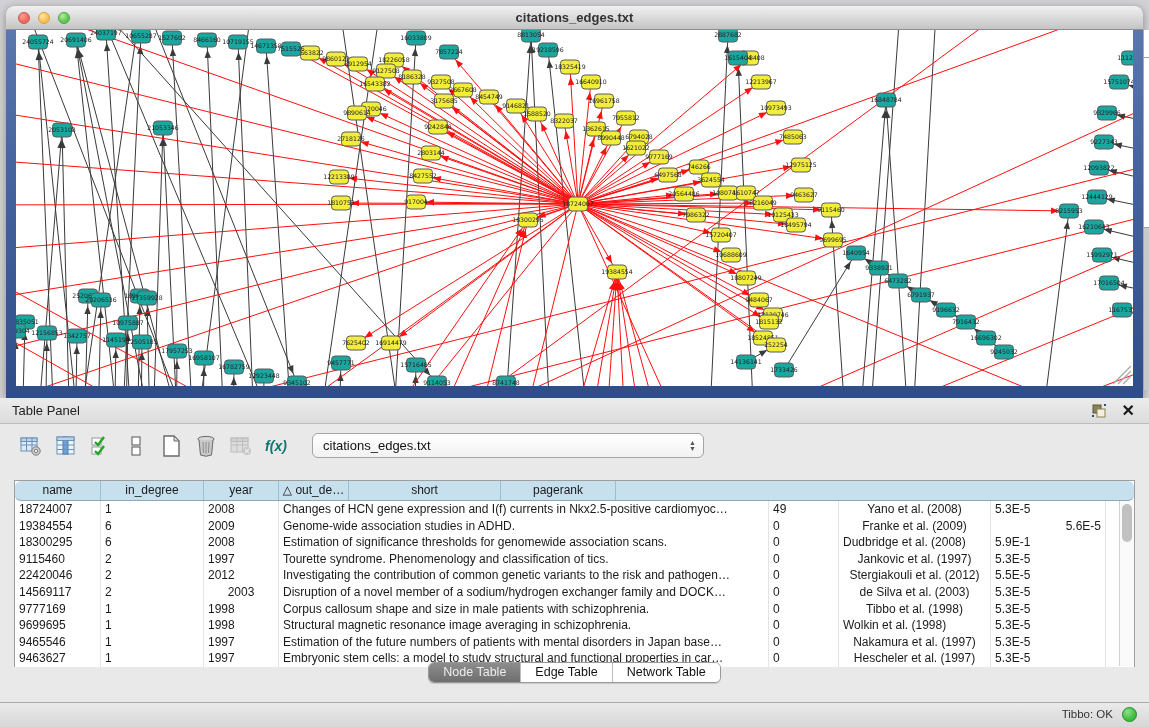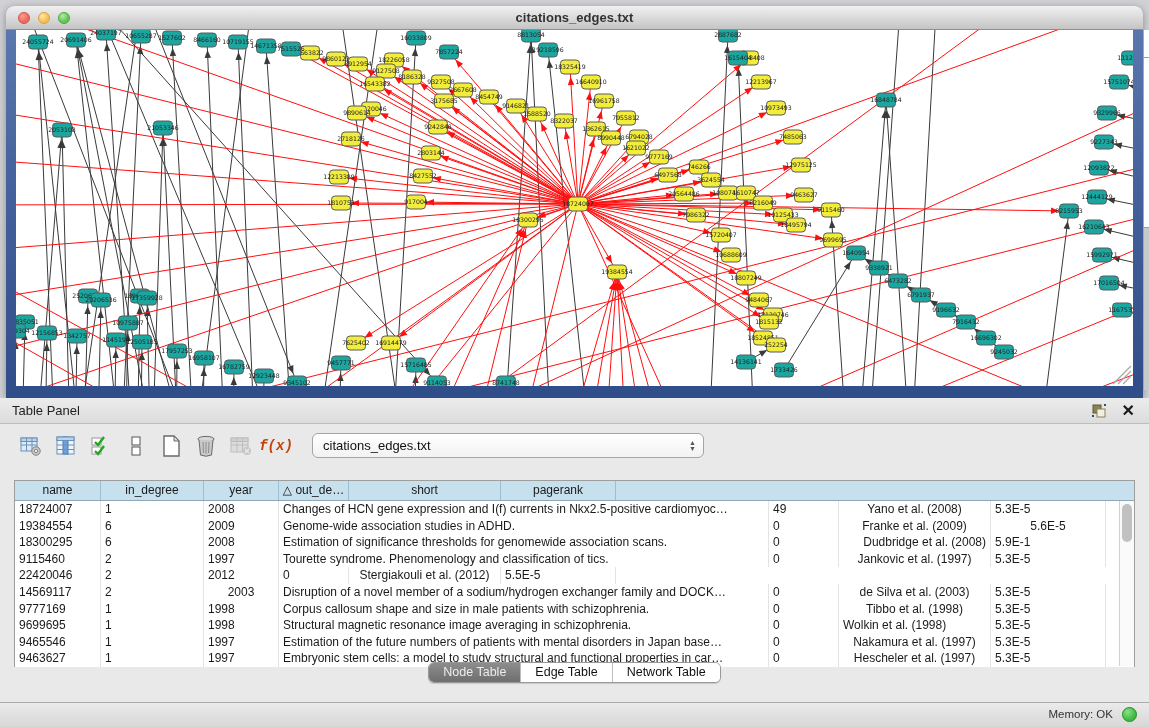--- a/index.html
+++ b/index.html
@@ -28,29 +28,29 @@
 
   
   .table-panel { position:relative; width:1149px; height:304px; background:#E9E9E9; }
   .tp-header { position:relative; height:26px; background:linear-gradient(180deg,#ececec,#dcdcdc);
     border-bottom:1px solid #bdbdbd; }
   .tp-title { position:absolute; left:12px; top:5px; font-size:13px; color:#222; }
   .tp-float { position:absolute; right:42px; top:5px; width:16px; height:16px; cursor:pointer; }
   .tp-close { position:absolute; right:14px; top:3px; font-size:16px; font-weight:bold; color:#1a1a1a; cursor:pointer; }
   .tp-toolbar { position:relative; height:46px; padding:9px 0 0 18px; display:flex; align-items:flex-start; }
   .tbtn { width:26px; height:26px; margin-right:9px; display:flex; align-items:center; justify-content:center; cursor:pointer; }
-  .fx { font-family:Liberation Mono, monospace; font-style:italic; font-weight:bold; font-size:14px; color:#c2410c; }
+  .fx { font-family:Liberation Sans, sans-serif; font-style:italic; font-weight:bold; font-size:14px; color:#0f766e; }
   .dropdown { position:relative; margin-left:14px; width:392px; height:25px; background:linear-gradient(180deg,#ffffff,#f2f2f2);
     border:1px solid #a5a5a5; border-radius:6px; font-size:13px; color:#111; line-height:23px; padding-left:10px; cursor:pointer; }
   .dd-stepper { position:absolute; right:4px; top:3px; width:13px; height:18px; display:flex; flex-direction:column;
     align-items:center; justify-content:center; color:#555; }
   .dd-stepper span { font-size:7px; line-height:6px; }
 
   .tp-table { position:absolute; left:14px; right:14px; top:82px; height:187px; border:1px solid #9e9e9e; background:#fff; }
-  .thead { display:flex; height:20px; background:#C7E0EE; border-bottom:1px solid #8FA8B8; }
+  .thead { display:flex; height:20px; background:#C7E0EE; border-bottom:1px solid #8FA8B8;border-radius:6px; }
   .th { font-size:12px; color:#1a1a1a; text-align:center; line-height:19px; border-right:1px solid #9DBDD1; overflow:hidden; white-space:nowrap; }
   .tbody { position:relative; }
   .trow { display:flex; height:16.6px; background:#fff; }
   .td { font-size:12px; color:#1a1a1a; line-height:16px; padding:0 4px; border-right:1px solid #E4E4E4;
     overflow:hidden; white-space:nowrap; }
   .scrollbar { position:absolute; right:0; top:20px; bottom:0; width:15px; background:#FAFAFA; border-left:1px solid #D0D0D0; }
   .thumb { position:absolute; left:2px; top:3px; width:10px; height:38px; border-radius:5px; background:#c1c1c1; }
 
   .tp-tabs { position:absolute; left:0; right:0; top:264px; display:flex; justify-content:center; }
   .seg-group { display:flex; border:1px solid #9a9a9a; border-radius:6px; overflow:hidden; background:#fff;
@@ -752,44 +752,45 @@
             <div class="td" style="width: 152px; text-align: center;">Yano et al. (2008)</div>
             <div class="td" style="width: 115px; text-align: left;">5.3E-5</div>
           </div>
           <div class="trow">
             <div class="td" style="width: 86px; text-align: left;">19384554</div>
             <div class="td" style="width: 103px; text-align: left;">6</div>
             <div class="td" style="width: 75px; text-align: left;">2009</div>
             <div class="td" style="width: 490px; text-align: left;">Genome-wide association studies in ADHD.</div>
             <div class="td" style="width: 70px; text-align: left;">0</div>
             <div class="td" style="width: 152px; text-align: center;">Franke et al. (2009)</div>
-            <div class="td" style="width: 115px; text-align: center;">5.6E-5</div>
+            <div class="td" style="width: 115px; text-align: right;">5.6E-5</div>
           </div>
           <div class="trow">
             <div class="td" style="width: 86px; text-align: left;">18300295</div>
             <div class="td" style="width: 103px; text-align: left;">6</div>
             <div class="td" style="width: 75px; text-align: left;">2008</div>
             <div class="td" style="width: 490px; text-align: left;">Estimation of significance thresholds for genomewide association scans.</div>
             <div class="td" style="width: 70px; text-align: left;">0</div>
-            <div class="td" style="width: 152px; text-align: right;">Dudbridge et al. (2008)</div>
+            <div class="td" style="width: 152px; text-align: left;">Dudbridge et al. (2008)</div>
             <div class="td" style="width: 115px; text-align: left;">5.9E-1</div>
           </div>
           <div class="trow">
             <div class="td" style="width: 86px; text-align: left;">9115460</div>
             <div class="td" style="width: 103px; text-align: left;">2</div>
             <div class="td" style="width: 75px; text-align: left;">1997</div>
             <div class="td" style="width: 490px; text-align: left;">Tourette syndrome. Phenomenology and classification of tics.</div>
             <div class="td" style="width: 70px; text-align: left;">0</div>
             <div class="td" style="width: 152px; text-align: center;">Jankovic et al. (1997)</div>
             <div class="td" style="width: 115px; text-align: left;">5.3E-5</div>
           </div>
           <div class="trow">
             <div class="td" style="width: 86px; text-align: left;">22420046</div>
             <div class="td" style="width: 103px; text-align: left;">2</div>
             <div class="td" style="width: 75px; text-align: left;">2012</div>
+            <div class="td" style="width: 490px; text-align: left;">Investigating the contribution of common genetic variants to the risk and pathogen…</div>
             <div class="td" style="width: 70px; text-align: left;">0</div>
             <div class="td" style="width: 152px; text-align: center;">Stergiakouli et al. (2012)</div>
             <div class="td" style="width: 115px; text-align: left;">5.5E-5</div>
           </div>
           <div class="trow">
             <div class="td" style="width: 86px; text-align: left;">14569117</div>
             <div class="td" style="width: 103px; text-align: left;">2</div>
             <div class="td" style="width: 75px; text-align: center;">2003</div>
             <div class="td" style="width: 490px; text-align: left;">Disruption of a novel member of a sodium/hydrogen exchanger family and DOCK…</div>
             <div class="td" style="width: 70px; text-align: left;">0</div>
@@ -841,16 +842,16 @@
     <div class="tp-tabs">
       <div class="seg-group" id="segGroup">
           <div class="seg active">Node Table</div>
           <div class="seg">Edge Table</div>
           <div class="seg">Network Table</div>
         </div>
     </div>
   </div>
 
   <div class="statusbar">
-    <span class="mem">Memory: OK</span>
+    <span class="mem">Tibbo: OK</span>
     <span class="memdot" style="background-color: rgb(61, 187, 61);"></span>
   </div>
 </div>
 
 </body></html>

